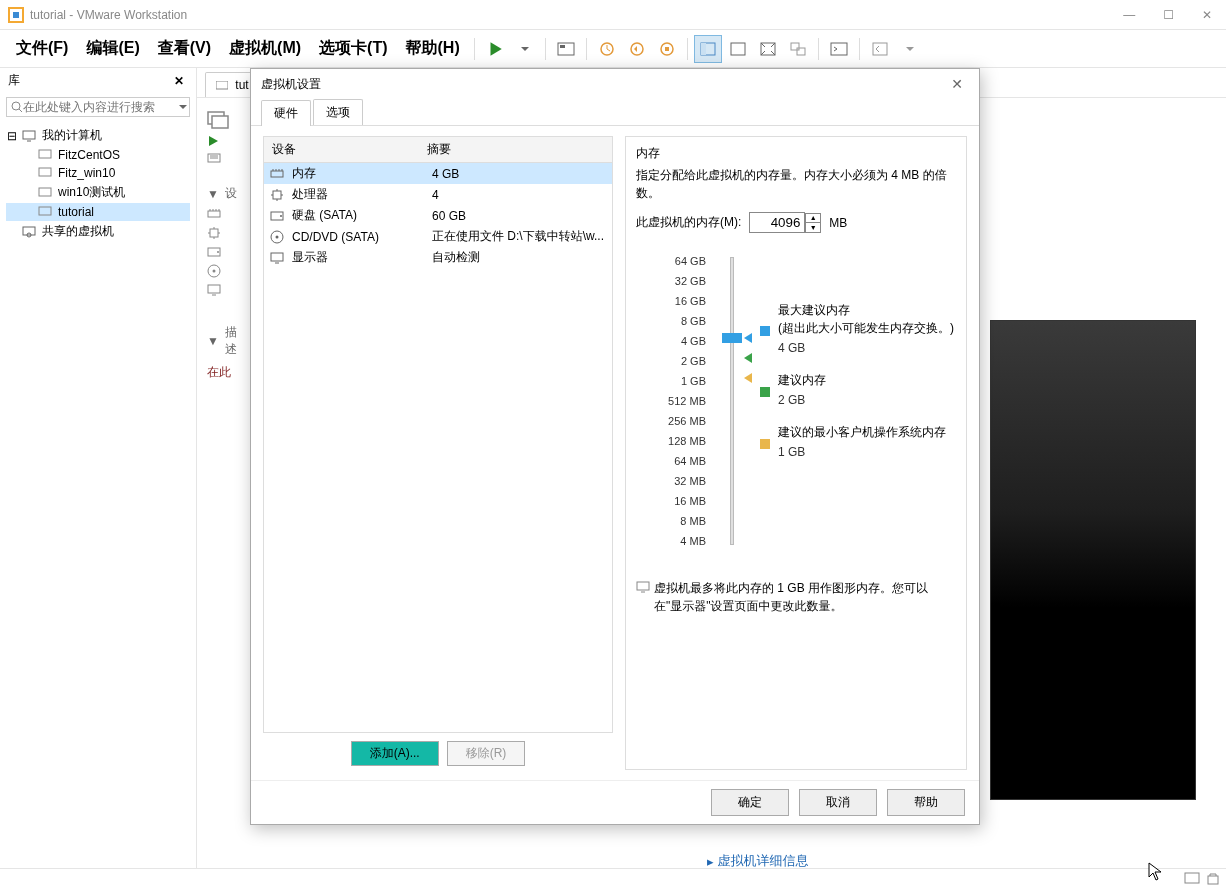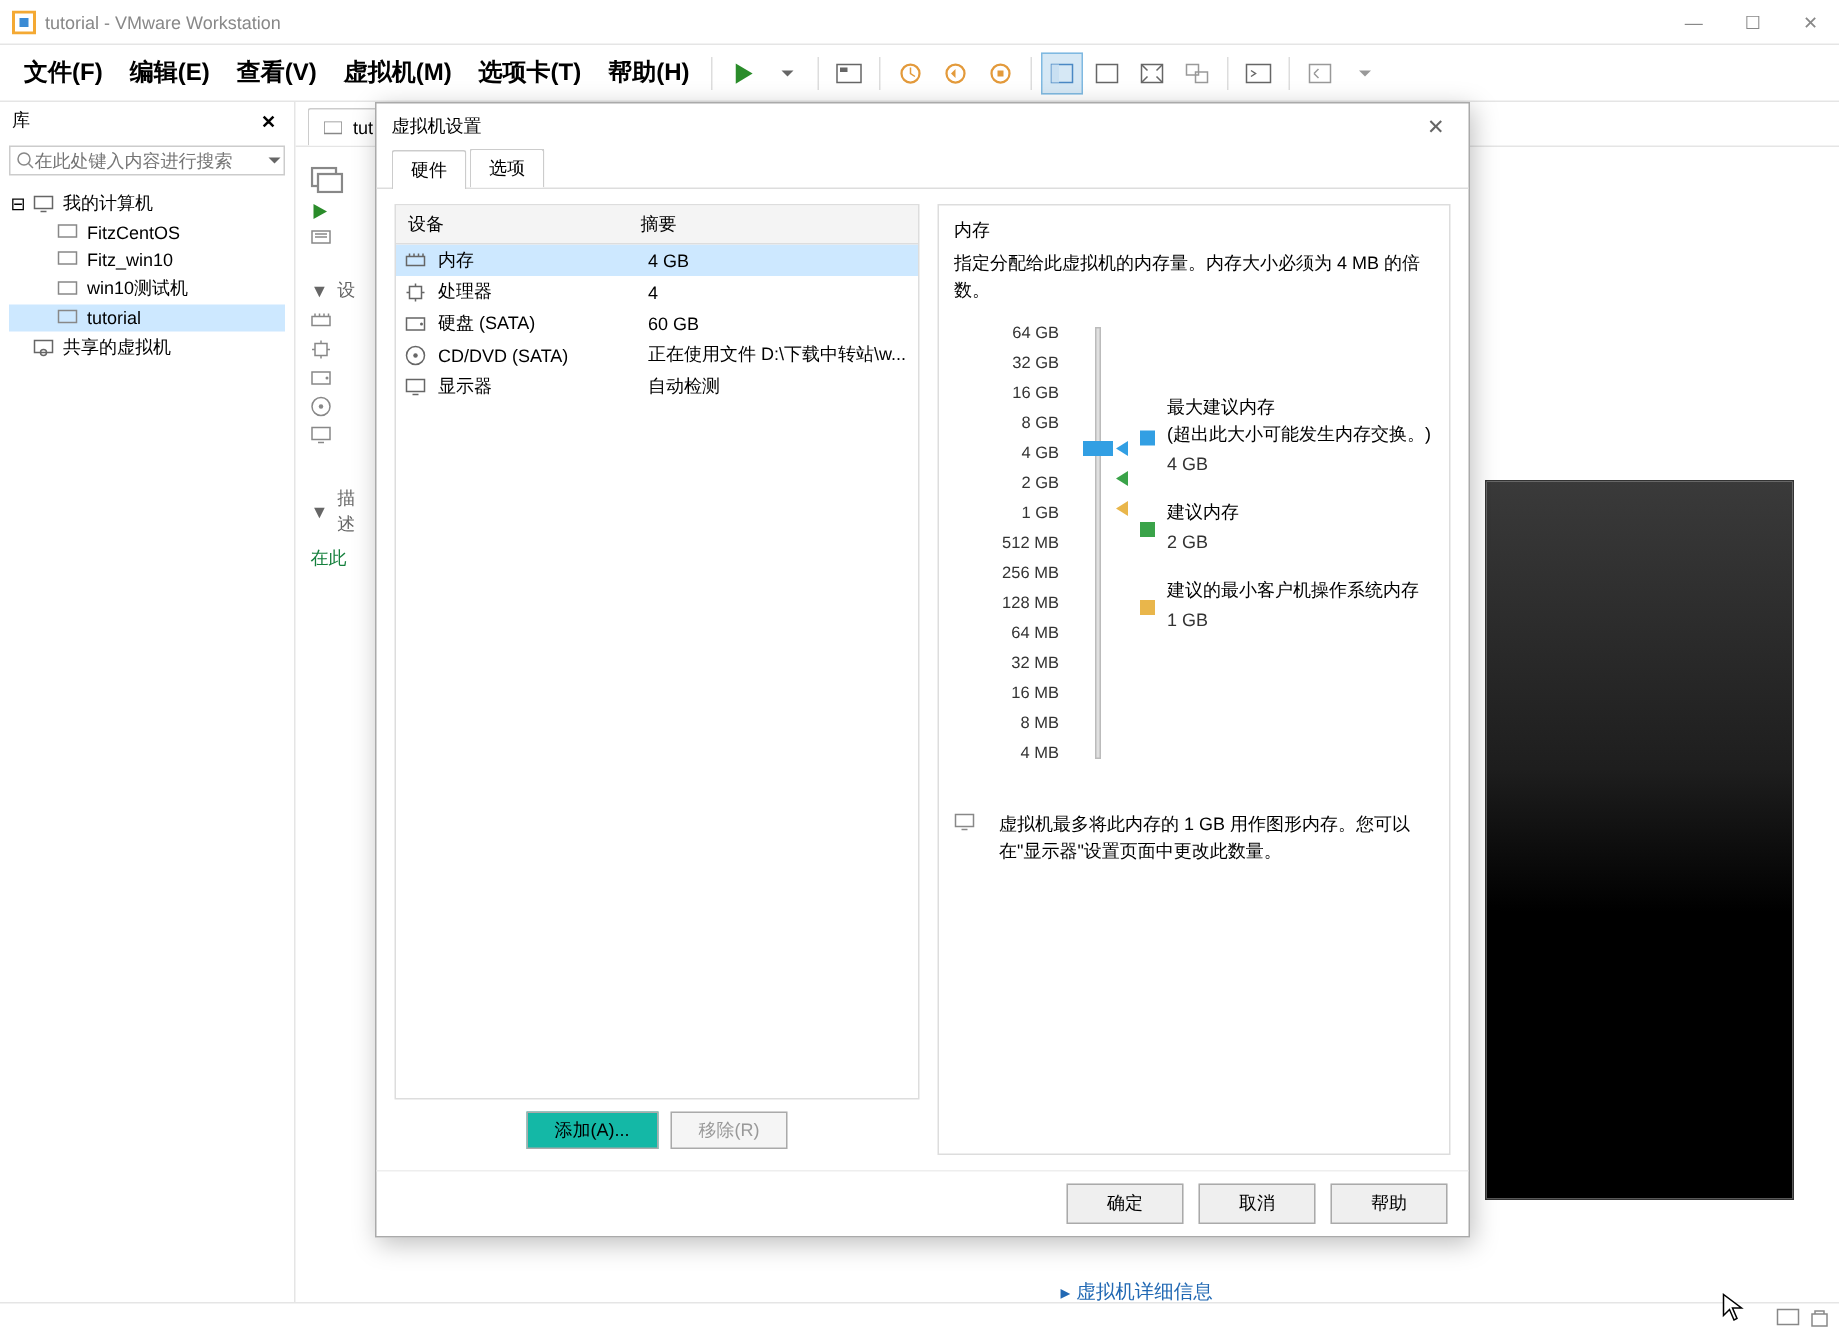--- a/index.html
+++ b/index.html
@@ -91,21 +91,21 @@
 
 .legend { flex:1; padding-top: 50px; }
 .legend-item { display:flex; align-items:center; gap:8px; margin-bottom:14px; }
 .legend-item .sq { width:10px; height:10px; margin-top:3px; }
 .legend-item .txt { font-size:12px; line-height:1.5;}
 .legend-item .val { margin-top:2px; color:#333; }
 .sq.blue { background:#329fe3; }
 .sq.green { background:#3aa349; }
 .sq.orange { background:#e9b64b; }
 
-.note { margin-top: 28px; display:flex; gap:16px; font-size:12px; line-height:1.5; }
+.note { margin-top: 28px; display:flex; gap:4px; font-size:12px; line-height:1.5; }
 .note .icon { margin-top:2px; }
 
 .dlg-footer { display:flex; justify-content:flex-end; gap:10px; padding: 8px 14px; border-top:1px solid #eee; }
 .dlg-footer button { padding: 4px 26px; font-size:12px; border:1px solid #aaa; background:#efefef; cursor:pointer; }
 
 .statusbar { position:absolute; bottom:0; left:0; right:0; height:20px; border-top:1px solid #e5e5e5; display:flex; align-items:center; justify-content:flex-end; padding: 0 6px; gap:6px; color:#666;}
 
 .cursor { position:absolute; left:1148px; top:862px; pointer-events:none; }
 
 svg { display:block; }
@@ -351,21 +351,21 @@
             </svg>
           </div>
         <div class="row">
             <svg width="14" height="12" viewBox="0 0 14 12">
               <rect x="1" y="1" width="12" height="8" fill="none" stroke="#888"></rect>
               <path d="M5 11h4" stroke="#888"></path>
             </svg>
           </div>
         <div style="height:22px;"></div>
         <div class="row" style="color:#666;">▼ <span>描述</span></div>
-        <div class="row" style="color:#15803d;">
+        <div class="row" style="color:#7f1d1d;">
             <span>在此</span>
           </div>
       </div>
     </div>
 
     <div class="preview">
       <div class="screen"></div>
     </div>
 
     <div class="detail-link">
@@ -446,20 +446,31 @@
       </div>
       <div class="hw-buttons">
         <button>添加(A)...</button>
         <button disabled="">移除(R)</button>
       </div>
     </div>
 
     <div class="right-panel">
       <h4>内存</h4>
       <div class="desc">指定分配给此虚拟机的内存量。内存大小必须为 4 MB 的倍数。</div>
+      <div class="mem-row">
+        <span>此虚拟机的内存(M):</span>
+        <div style="display:flex; align-items:center;">
+          <input type="text" value="4096" style="">
+          <div class="spinner">
+              <div>▲</div>
+              <div>▼</div>
+            </div>
+        </div>
+        <span>MB</span>
+      </div>
       <div class="mem-visual">
         <div class="scale" id="mem-scale">
             <div>64 GB</div>
             <div>32 GB</div>
             <div>16 GB</div>
             <div>8 GB</div>
             <div>4 GB</div>
             <div>2 GB</div>
             <div>1 GB</div>
             <div>512 MB</div>

